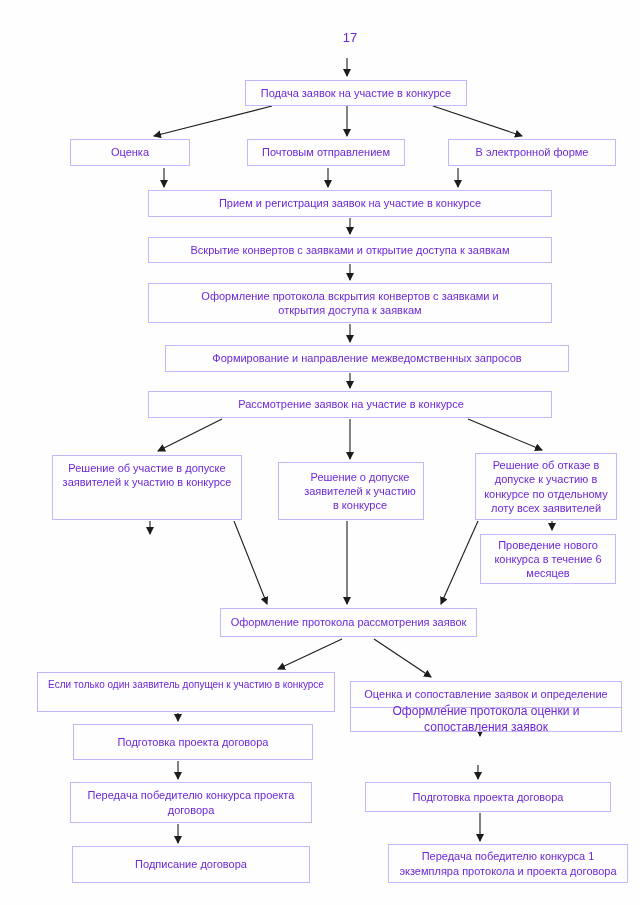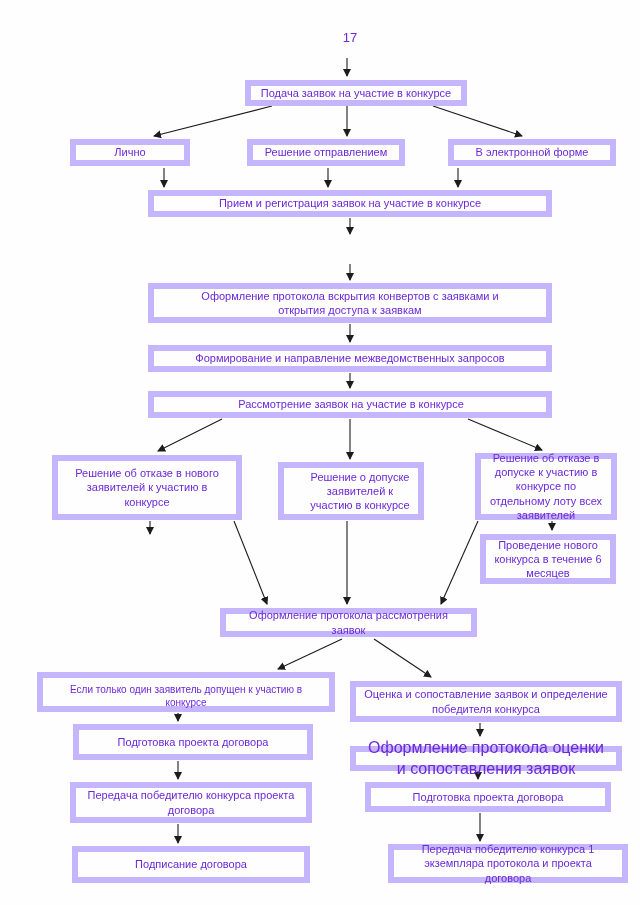--- a/index.html
+++ b/index.html
@@ -17,21 +17,21 @@
     left:330px;top:30px;width:40px;
     text-align:center;
     font-size:13px;
   }
   .connector-layer{
     position:absolute;left:0;top:0;width:640px;height:905px;
   }
   .node{
     position:absolute;
     box-sizing:border-box;
-    border:6px solid #c4b5fd;
+    border:1px solid #c4b5fd;
     background:#fefefe;
     display:flex;
     align-items:center;
     justify-content:center;
     text-align:center;
     font-size:11px;
     line-height:1.3;
     padding:2px 6px;
   }
   .top-align{align-items:flex-start;padding-top:5px;}
@@ -76,55 +76,56 @@
       <line x1="178" y1="761" x2="178" y2="779" marker-end="url(#ah)"></line>
       <line x1="178" y1="824" x2="178" y2="843" marker-end="url(#ah)"></line>
       <line x1="480" y1="723" x2="480" y2="736" marker-end="url(#ah)"></line>
       <line x1="478" y1="765" x2="478" y2="779" marker-end="url(#ah)"></line>
       <line x1="480" y1="813" x2="480" y2="841" marker-end="url(#ah)"></line>
     </g>
   </svg>
 
   <div class="node" style="left:245px;top:80px;width:222px;height:26px;">Подача заявок на участие в конкурсе</div>
 
-  <div class="node" style="left:70px;top:139px;width:120px;height:27px;">Лично</div>
+  <div class="node" style="left:70px;top:139px;width:120px;height:27px;">Оценка</div>
 
-  <div class="node" style="left:247px;top:139px;width:158px;height:27px;">Решение отправлением</div>
+  <div class="node" style="left:247px;top:139px;width:158px;height:27px;">Почтовым отправлением</div>
 
   <div class="node" style="left:448px;top:139px;width:168px;height:27px;">В электронной форме</div>
 
   <div class="node" style="left:148px;top:190px;width:404px;height:27px;">Прием и регистрация заявок на участие в конкурсе</div>
 
+  <div class="node" style="left:148px;top:237px;width:404px;height:26px;">Вскрытие конвертов с заявками и открытие доступа к заявкам</div>
 
   <div class="node pad-wide" style="left:148px;top:283px;width:404px;height:40px;">Оформление протокола вскрытия конвертов с заявками и открытия доступа к заявкам</div>
 
-  <div class="node" style="left:148px;top:345px;width:404px;height:27px;">Формирование и направление межведомственных запросов</div>
+  <div class="node" style="left:165px;top:345px;width:404px;height:27px;">Формирование и направление межведомственных запросов</div>
 
   <div class="node" style="left:148px;top:391px;width:404px;height:27px;padding-left:8px;">Рассмотрение заявок на участие в конкурсе</div>
 
-  <div class="node top-align" style="left:52px;top:455px;width:190px;height:65px;">Решение об отказе в нового заявителей к участию в конкурсе</div>
+  <div class="node top-align" style="left:52px;top:455px;width:190px;height:65px;">Решение об участие в допуске заявителей к участию в конкурсе</div>
 
   <div class="node" style="left:278px;top:462px;width:146px;height:58px;padding-left:24px;">Решение о допуске заявителей к участию в конкурсе</div>
 
   <div class="node" style="left:475px;top:453px;width:142px;height:67px;">Решение об отказе в допуске к участию в конкурсе по отдельному лоту всех заявителей</div>
 
 
   <div class="node" style="left:480px;top:534px;width:136px;height:50px;">Проведение нового конкурса в течение 6 месяцев</div>
 
   <div class="node" style="left:220px;top:608px;width:257px;height:29px;">Оформление протокола рассмотрения заявок</div>
 
   <div class="node top-align" style="left:37px;top:672px;width:298px;height:40px;font-size:10px;">Если только один заявитель допущен к участию в конкурсе</div>
 
   <div class="node" style="left:350px;top:681px;width:272px;height:41px;">Оценка и сопоставление заявок и определение победителя конкурса</div>
 
   <div class="node" style="left:73px;top:724px;width:240px;height:36px;">Подготовка проекта договора</div>
 
   <div class="node" style="left:70px;top:782px;width:242px;height:41px;">Передача победителю конкурса проекта договора</div>
 
   <div class="node" style="left:72px;top:846px;width:238px;height:37px;">Подписание договора</div>
 
-  <div class="node" style="left:350px;top:746px;width:272px;height:25px;font-size:16px;">Оформление протокола оценки и сопоставления заявок</div>
+  <div class="node" style="left:350px;top:707px;width:272px;height:25px;font-size:12px;">Оформление протокола оценки и сопоставления заявок</div>
 
   <div class="node" style="left:365px;top:782px;width:246px;height:30px;">Подготовка проекта договора</div>
 
   <div class="node" style="left:388px;top:844px;width:240px;height:39px;">Передача победителю конкурса 1 экземпляра протокола и проекта договора</div>
 
 </div>
 
 </body></html>

